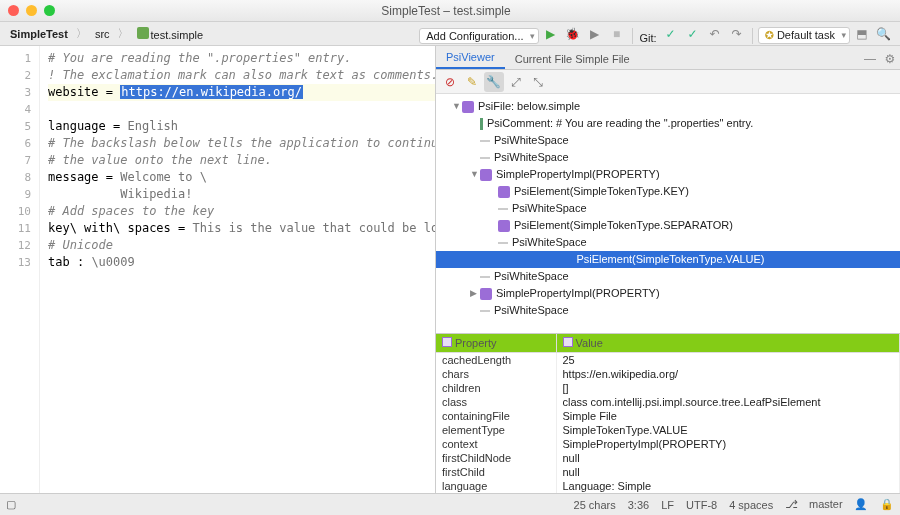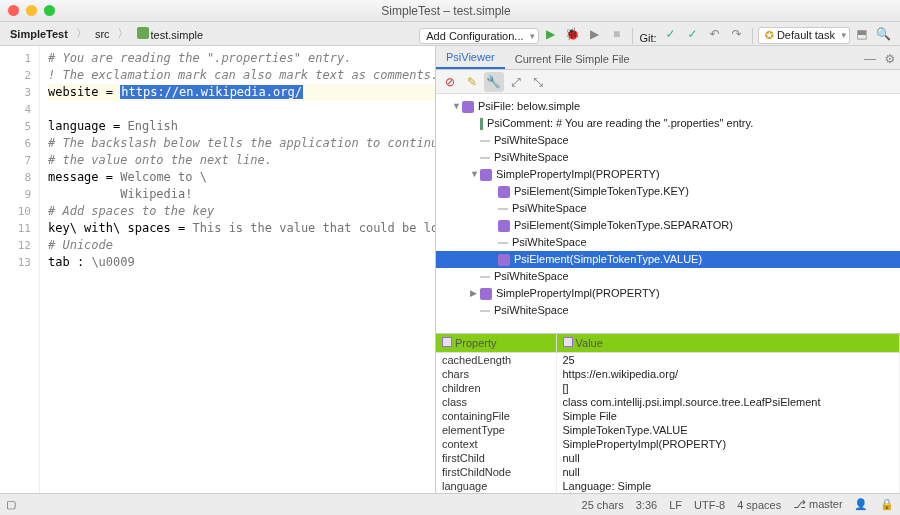--- a/index.html
+++ b/index.html
@@ -39,37 +39,37 @@
   .right { flex: 1; display: flex; flex-direction: column; border-left: 1px solid #ccc; background: #fff; }
   .tabs { height: 24px; background: #ececec; border-bottom: 1px solid #ccc; display: flex; align-items: flex-end; font-size: 11px; }
   .tab { padding: 4px 10px; color: #555; cursor: pointer; }
   .tab.active { color: #2b6fd6; border-bottom: 2px solid #2b6fd6; font-weight: 500; }
   .tabs .spacer { flex: 1; }
   .psi-toolbar { height: 24px; background: #f4f4f4; border-bottom: 1px solid #ddd; display: flex; align-items: center; gap: 2px; padding-left: 4px; }
   .psi-btn { width: 20px; height: 20px; display: flex; align-items: center; justify-content: center; color: #777; font-size: 12px; cursor: pointer; }
   .psi-btn.active { background: #d8d8d8; border-radius: 3px; }
   .tree { flex: 1; overflow: hidden; font-size: 11px; padding: 4px 0; }
   .tree-row { height: 17px; line-height: 17px; display: flex; align-items: center; padding-left: 6px; cursor: default; white-space: nowrap; }
-  .tree-row.sel { background: #2e6ed8; color: #fff; }
+  .tree-row.sel { background: #2e6ed8; color: #fff; flex-direction: column; }
   .tri { width: 10px; font-size: 9px; color: #888; }
   .tree-row.sel .tri { color: #fff; }
   .node-icon { width: 12px; height: 12px; margin-right: 4px; border-radius: 2px; display: inline-block; }
   .ic-psi { background: #9b6dd7; }
   .ic-bar { background: #5a9e6f; width: 3px; border-radius: 0; }
   .ic-w { background: #ccc; width: 10px; height: 2px; border-radius: 0; }
   .props { height: 160px; border-top: 1px solid #ccc; overflow: hidden; font-size: 11px; }
   .props table { width: 100%; border-collapse: collapse; }
   .props th { text-align: left; font-weight: normal; color: #555; padding: 3px 6px; border-right: 1px solid #ddd; border-bottom: 1px solid #ddd; background: #84cc16; }
   .props td { padding: 1px 6px; border-right: 1px solid #eee; white-space: nowrap; }
   .props td.k { width: 120px; color: #333; }
   .pi { width: 10px; height: 10px; display: inline-block; border: 1px solid #9b6dd7; background: #e8dff5; margin-right: 3px; }
   
   .status { height: 22px; background: #ececec; border-top: 1px solid #ccc; display: flex; align-items: center; font-size: 11px; color: #555; padding: 0 6px; gap: 12px; }
   .status .sp { flex: 1; }
-  .branch { color: #555; }
+  .branch { color: #555; margin-left: 8px; }
   .lock { color: #b8860b; }
 </style>
 </head>
 <body>
 
 <div class="titlebar">
   <div class="traffic">
     <div class="dot red"></div>
     <div class="dot yellow"></div>
     <div class="dot green"></div>
@@ -251,25 +251,25 @@
             </tr>
             <tr>
               <td class="k">elementType</td>
               <td>SimpleTokenType.VALUE</td>
             </tr>
             <tr>
               <td class="k">context</td>
               <td>SimplePropertyImpl(PROPERTY)</td>
             </tr>
             <tr>
+              <td class="k">firstChildNode</td>
+              <td>null</td>
+            </tr>
+            <tr>
               <td class="k">firstChild</td>
-              <td>null</td>
-            </tr>
-            <tr>
-              <td class="k">firstChildNode</td>
               <td>null</td>
             </tr>
             <tr>
               <td class="k">language</td>
               <td>Language: Simple</td>
             </tr>
           </tbody>
       </table>
     </div>
   </div>

